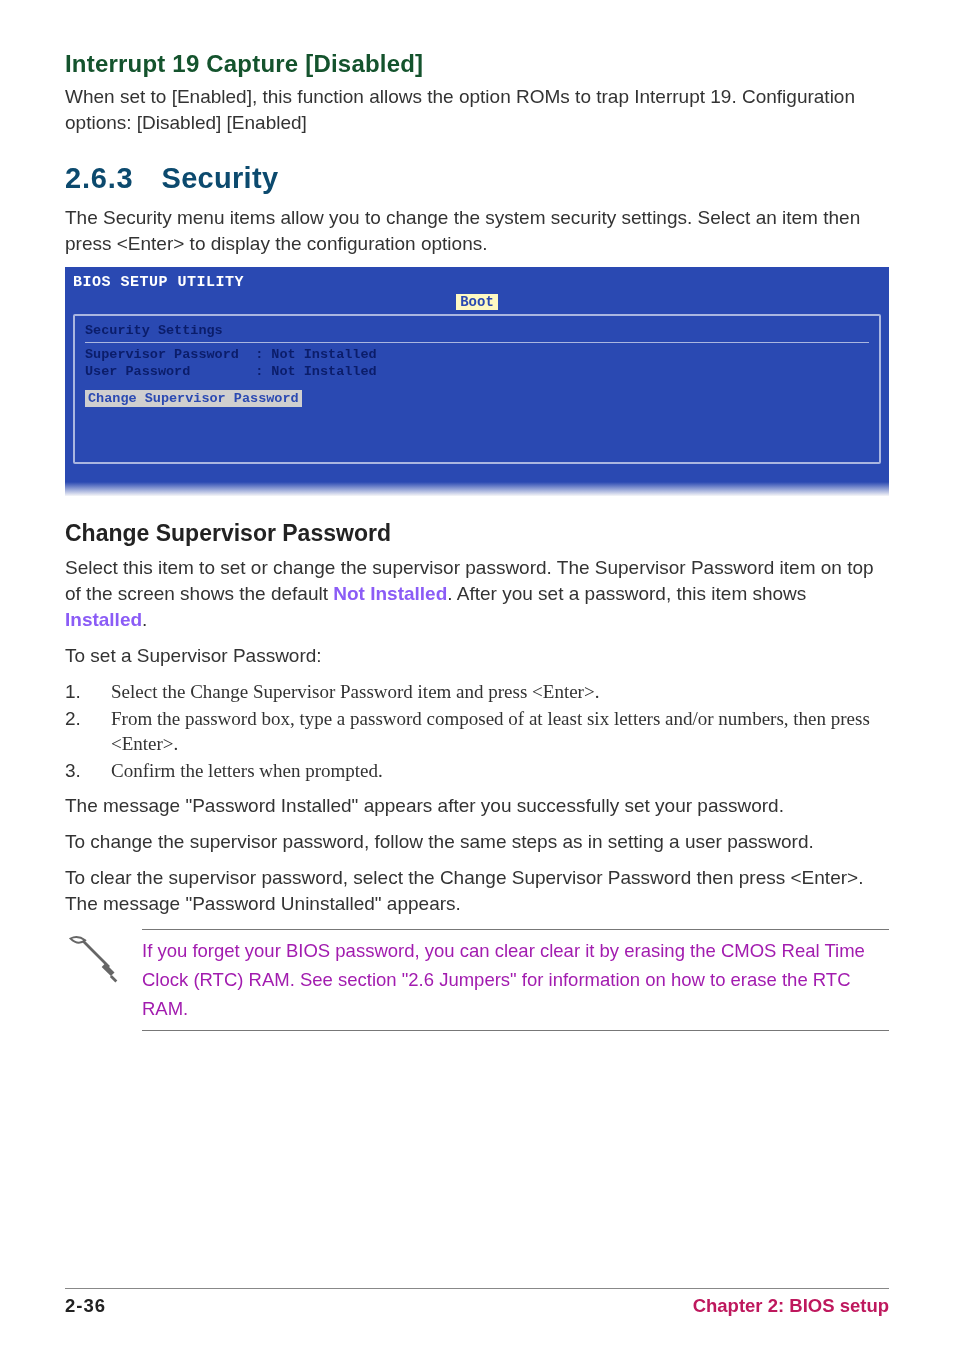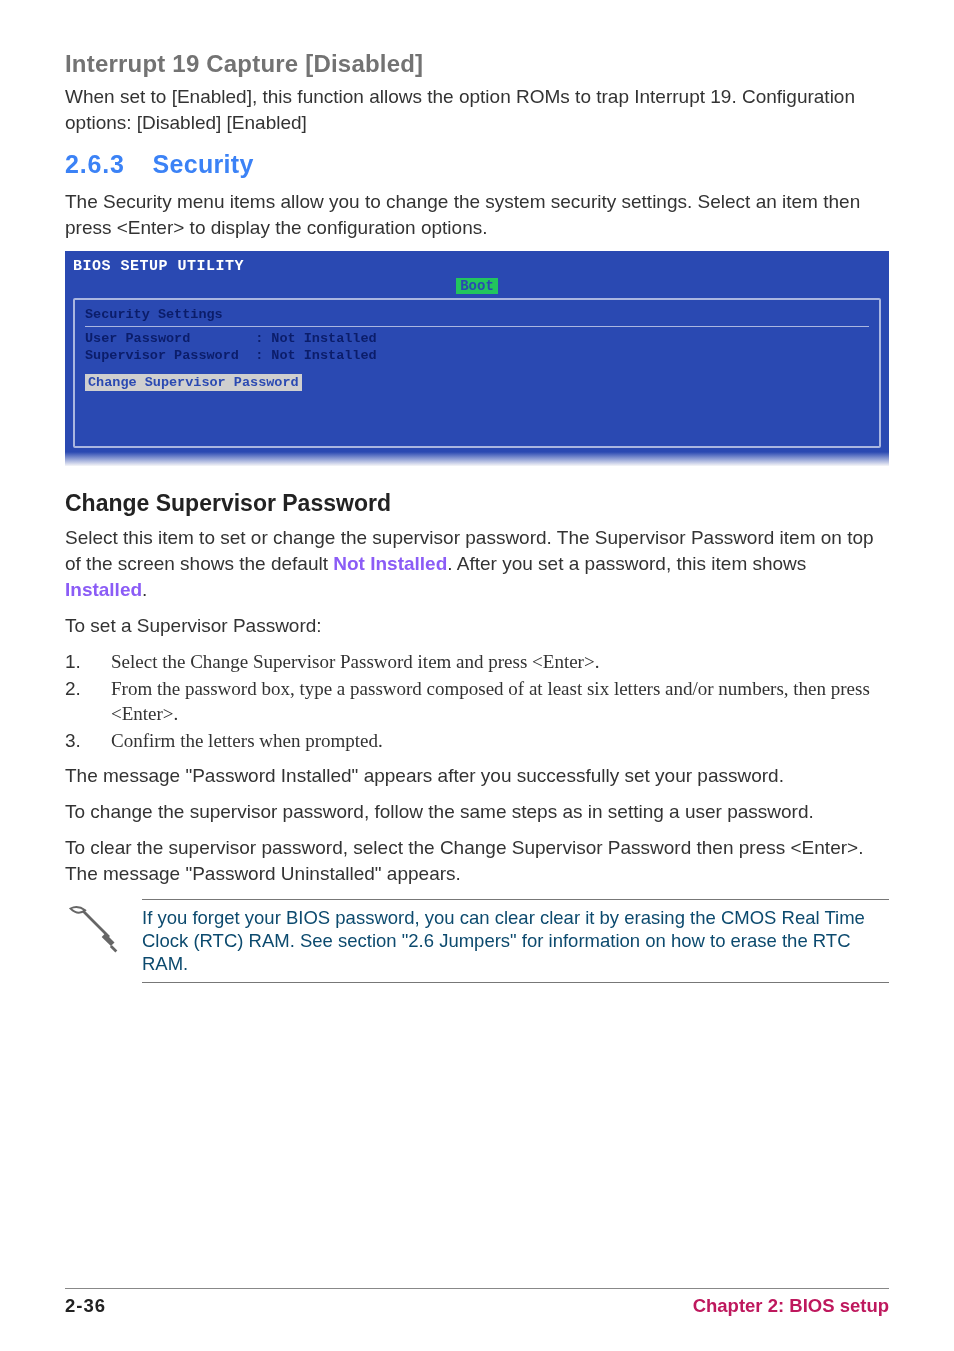--- a/index.html
+++ b/index.html
@@ -10,29 +10,29 @@
     padding: 50px 65px 30px 65px;
     font-family: "Helvetica Neue", Helvetica, Arial, sans-serif;
     color: #3b3b3b;
     position: relative;
   }
   .h2 {
     font-size: 24px;
     font-weight: 900;
     letter-spacing: 0.2px;
     margin-bottom: 6px;
-    color: #737373;
+    color: #14532d;
   }
   .h1 {
-    font-size: 25px;
+    font-size: 29px;
     font-weight: 900;
     letter-spacing: 0.3px;
     margin-bottom: 10px;
-    margin-top: 14px;
-    color: #3b82f6;
+    margin-top: 26px;
+    color: #0c4a6e;
   }
   .h1 .secnum { margin-right: 28px; letter-spacing: 0.8px; }
   .h3 {
     font-size: 23px;
     font-weight: 900;
     margin-top: 24px;
     margin-bottom: 8px;
     color: #222;
   }
   .body {
@@ -69,33 +69,33 @@
   .bios-title-row {
     text-align: left;
     color: #fff;
     font-family: "Courier New", monospace;
     font-weight: bold;
     font-size: 15px;
     letter-spacing: 0.5px;
   }
   .bios-tab {
     display: inline-block;
-    background: #22c55e;
+    background: #fef9c3;
     color: #2a49b2;
     font-family: "Courier New", monospace;
     font-weight: bold;
     font-size: 14px;
     padding: 0 4px;
     margin-top: 1px;
   }
   .bios-tab-row { text-align: center; margin: 1px 0 4px 0; }
   .bios-panels {
     display: flex;
     width: 100%;
-    padding-bottom: 4px;
+    padding-bottom: 18px;
   }
   .bios-left {
     flex: 1;
     border: 2px solid #aab6e0;
     border-radius: 2px;
     padding: 6px 10px 26px 10px;
     min-height: 150px;
   }
   .bios-right {
     width: 215px;
@@ -139,22 +139,22 @@
     margin-top: 12px;
   }
   .note-icon {
     width: 58px;
     flex: 0 0 55px;
     margin-top: 4px;
   }
   .note-text {
     flex: 1;
     font-size: 18.5px;
-    line-height: 23px;
-    color: #0c4a6e;
+    line-height: 29px;
+    color: #a21caf;
     border-top: 1.2px solid #777;
     border-bottom: 1.2px solid #777;
     padding: 6px 0 7px 0;
   }
 
   
   .footer {
     position: absolute;
     left: 65px;
     right: 65px;
@@ -188,22 +188,22 @@
 <p class="body">The Security menu items allow you to change the system security settings. Select an item then press &lt;Enter&gt; to display the configuration options.</p>
 
 <div class="bios-wrap">
   <div class="bios">
     <div class="bios-title-row">BIOS SETUP UTILITY</div>
     <div class="bios-tab-row"><span class="bios-tab">Boot</span></div>
     <div class="bios-panels">
       <div class="bios-left">
         <div class="hdr">Security Settings</div>
         <hr>
+        <div class="kv"><span>Supervisor Password</span>  <span>: Not Installed</span></div>
         <div class="kv"><span>User Password</span>        <span>: Not Installed</span></div>
-        <div class="kv"><span>Supervisor Password</span>  <span>: Not Installed</span></div>
         <div><span class="bios-sel">Change Supervisor Password</span></div>
       </div>
     </div>
   </div>
   <div class="bios-fade"></div>
 </div>
 
 <div class="h3">Change Supervisor Password</div>
 <p class="body">
   <span>Select this item to set or change the supervisor password. The Supervisor Password item on top of the screen shows the default </span><b>Not Installed</b><span>. After you set a password, this item shows </span><b>Installed</b><span>.</span>

